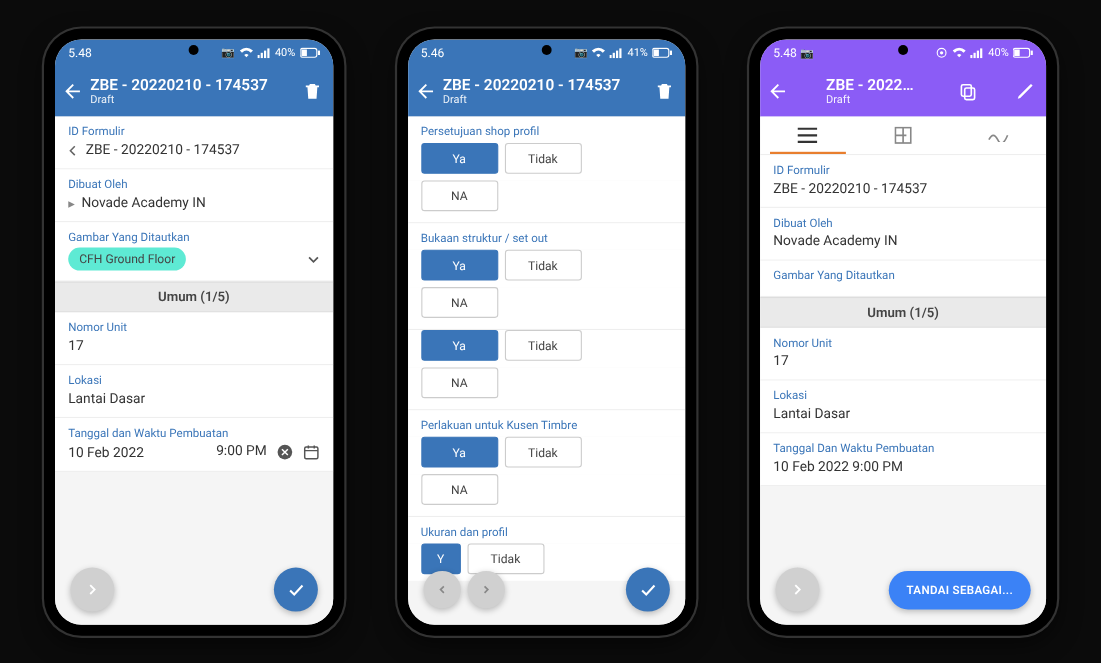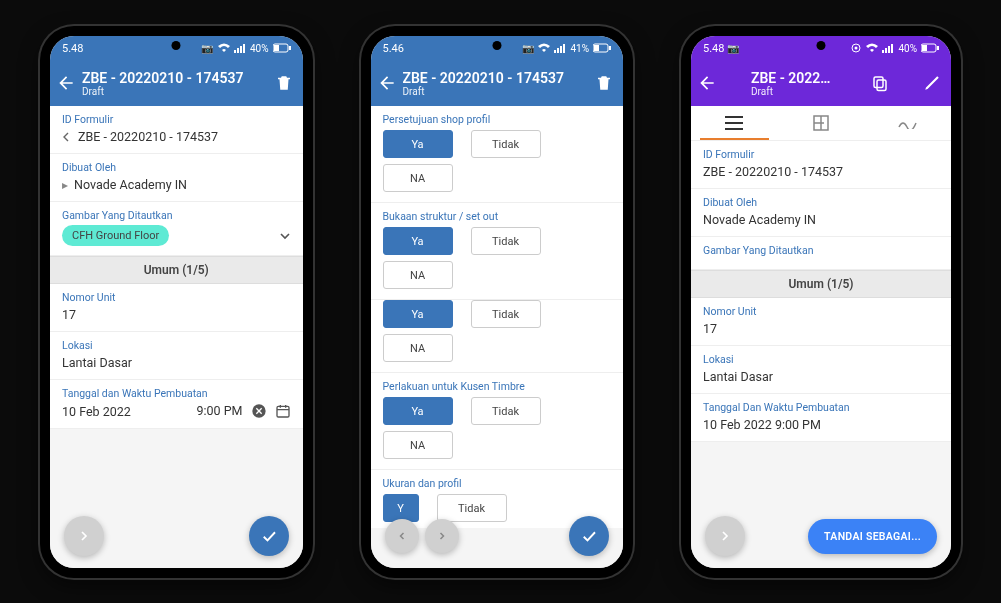--- a/index.html
+++ b/index.html
@@ -75,21 +75,21 @@
     font-size: 14px;
     font-weight: 600;
     white-space: nowrap;
     overflow: hidden;
     text-overflow: ellipsis;
   }
   .appbar .subtitle { font-size: 10px; opacity: 0.9; }
   .appbar .action { margin-left: 6px; }
 
   .blue-bg { background: #3a75b8; }
-  .orange-bg { background: #6d28d9; gap: 28px; }
+  .orange-bg { background: #8b5cf6; gap: 28px; }
 
   .content {
     flex: 1;
     background: #f5f5f5;
     overflow-y: hidden;
     font-size: 12px;
     position: relative;
   }
   .field-group {
     background: #fff;
@@ -146,21 +146,21 @@
 
   
   .q-label {
     font-size: 10.5px;
     color: #3a75b8;
     padding: 7px 12px 4px 12px;
     background: #fff;
   }
   .btn-row {
     display: flex;
-    gap: 18px;
+    gap: 6px;
     padding: 0 12px 6px 12px;
     background: #fff;
   }
   .btn-row2 {
     padding: 0 12px 10px 12px;
     background: #fff;
     border-bottom: 1px solid #eee;
   }
   .opt-btn {
     flex: 1;

